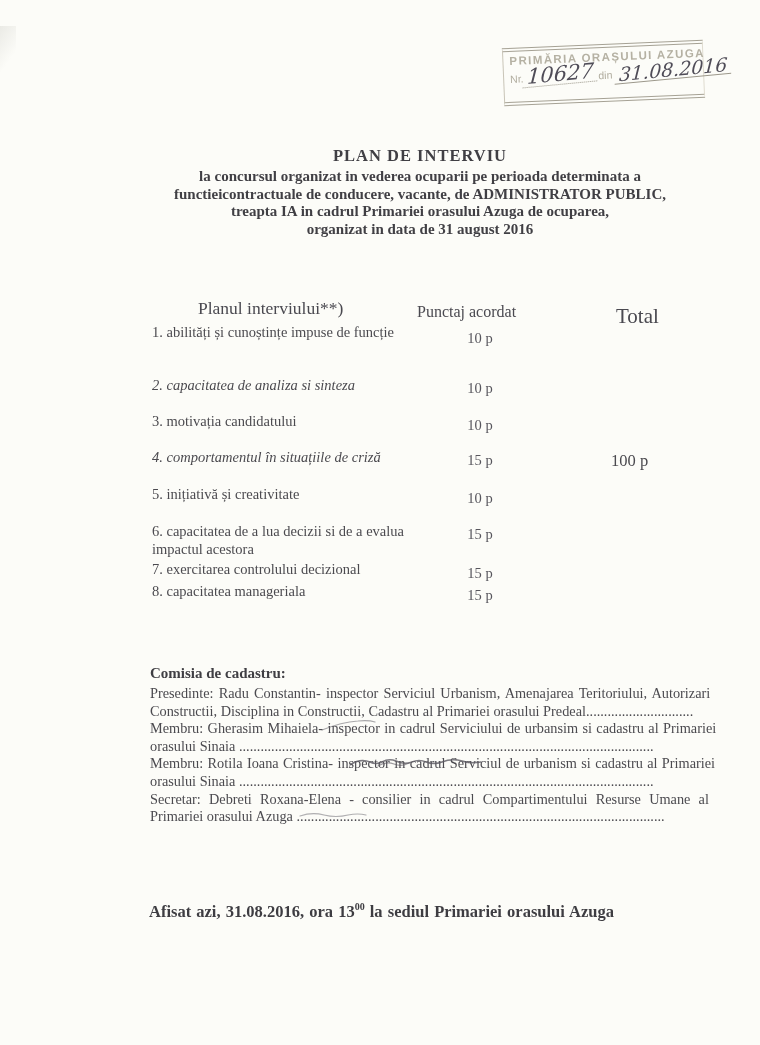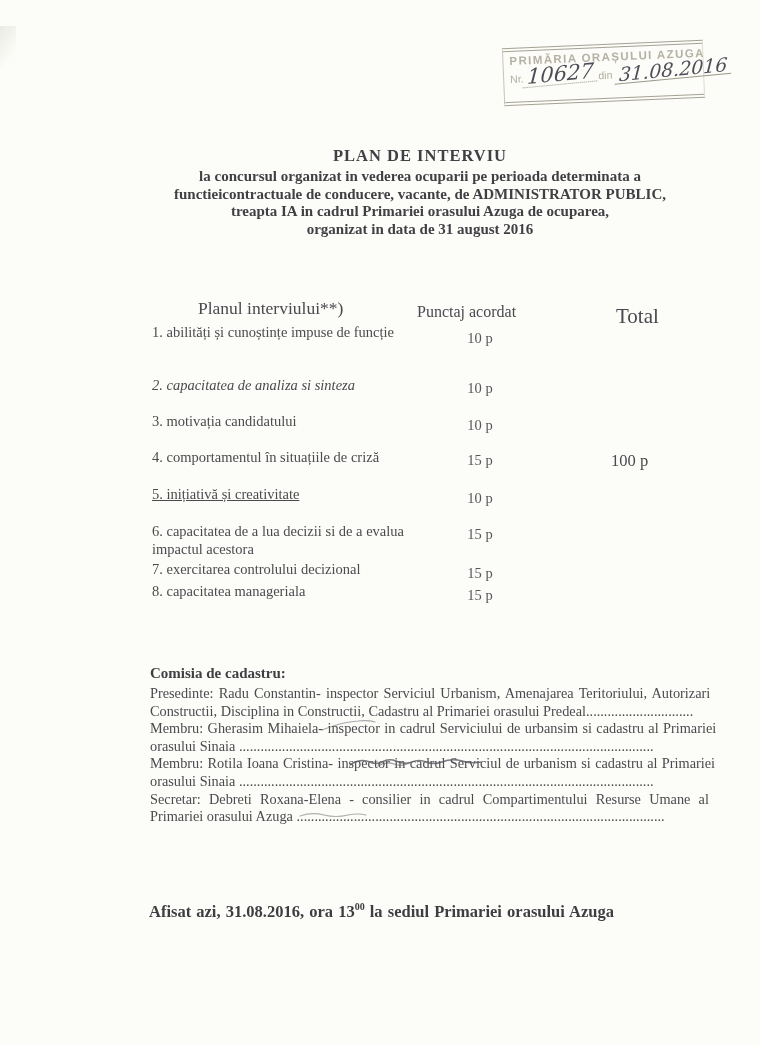--- a/index.html
+++ b/index.html
@@ -59,22 +59,22 @@
     position:absolute; left:152px; width:292px;
     font-size:14.5px; line-height:18px; color:#4b4a4f;
   }
   .row-points {
     position:absolute; left:448px; width:64px; text-align:center;
     font-size:14.5px; color:#57565d;
   }
   .lbl1 { top:323px; }  .pts1 { top:330px; }
   .lbl2 { top:376px;font-style:italic; }  .pts2 { top:380px; }
   .lbl3 { top:412px; }  .pts3 { top:417px; }
-  .lbl4 { top:448px; }  .pts4 { top:452px; }
-  .lbl5 { top:485px;text-decoration:underline; }  .pts5 { top:490px; }
+  .lbl4 { top:448px;font-style:italic; }  .pts4 { top:452px; }
+  .lbl5 { top:485px; }  .pts5 { top:490px; }
   .lbl6 { top:522px; }  .pts6 { top:526px; }
   .lbl7 { top:560px; }  .pts7 { top:565px; }
   .lbl8 { top:582px; }  .pts8 { top:587px; }
   .grand-total { position:absolute; left:611px; top:451px; font-size:16.5px; color:#4b4a4f; }
 
   
   .committee { position:absolute; left:150px; top:665px; width:572px; }
   .committee-heading { font-weight:bold; font-size:15px; color:#3f3e43; margin-bottom:3px; }
   .c-line {
     font-size:14.3px; line-height:17.6px; color:#4b4a4f;

